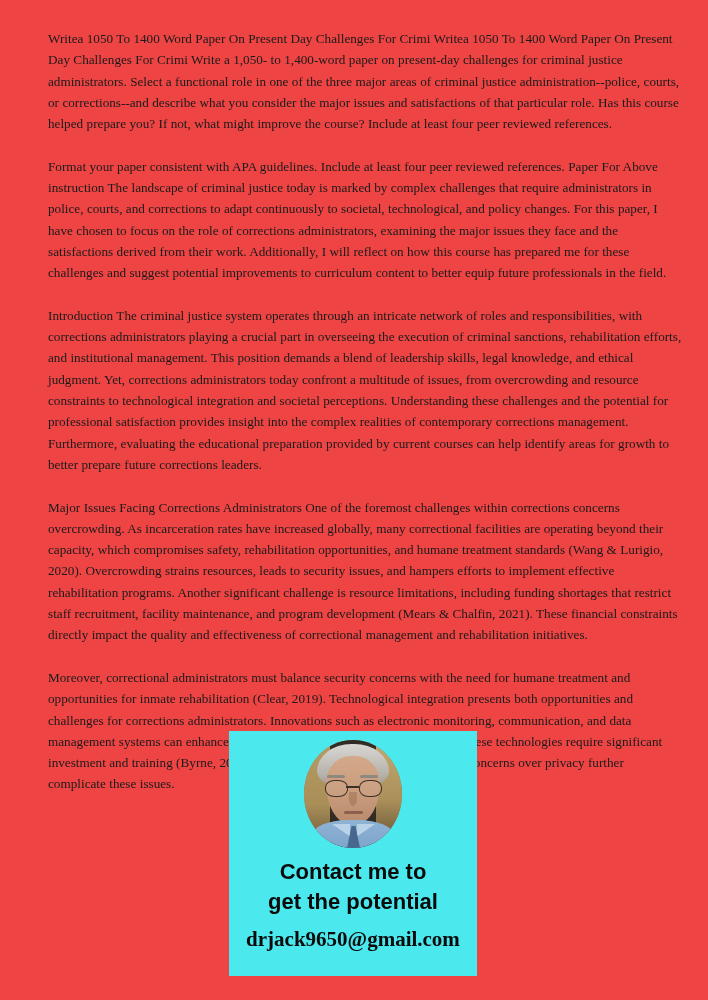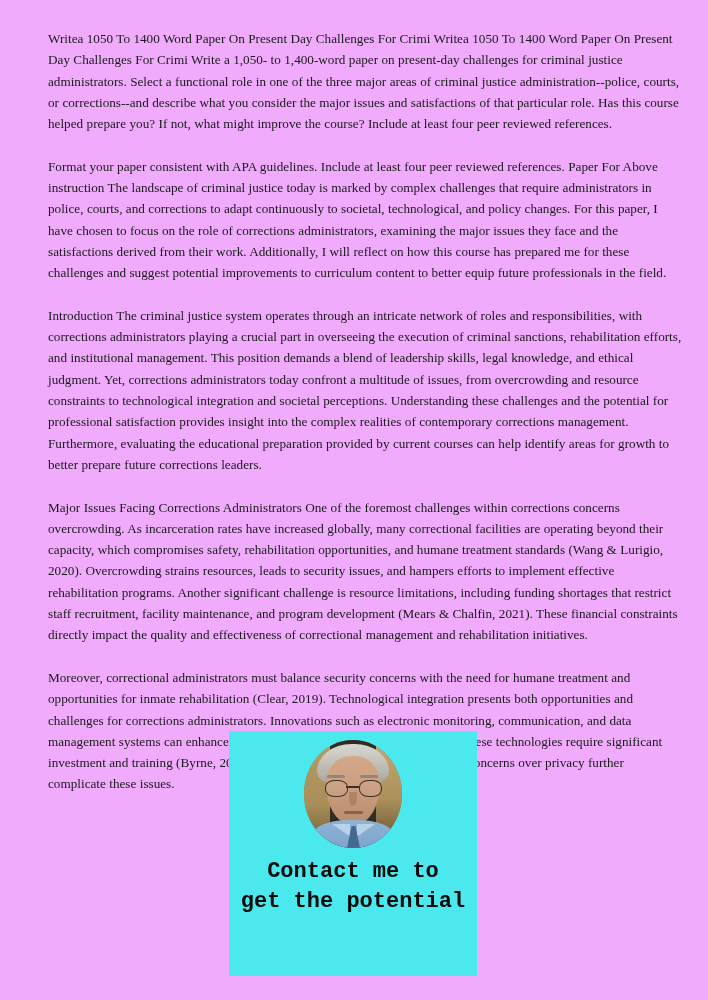--- a/index.html
+++ b/index.html
@@ -7,21 +7,21 @@
     padding: 0;
     background: #ffffff;
   }
   body {
     font-family: "Liberation Serif", "DejaVu Serif", serif;
   }
   .page {
     position: relative;
     width: 708px;
     height: 1000px;
-    background: #f0abfc;
+    background: #ef4444;
     overflow: hidden;
   }
   .doc-body {
     position: absolute;
     left: 48px;
     top: 28px;
     width: 636px;
   }
   .para {
     font-size: 13.2px;
@@ -144,21 +144,21 @@
   .avatar .av-collar-l, .avatar .av-collar-r {
     position: absolute;
     bottom: 6px;
     width: 18px; height: 18px;
     background: #b9d2e8;
   }
   .avatar .av-collar-l { left: 28px; clip-path: polygon(100% 0, 100% 70%, 0 0); }
   .avatar .av-collar-r { left: 53px; clip-path: polygon(0 0, 100% 0, 0 70%); }
 
   .contact-line {
-    font-family: Liberation Mono, monospace;
+    font-family: Liberation Sans, sans-serif;
     font-weight: 700;
     font-size: 22px;
     line-height: 30px;
     color: #0b0b0b;
     text-align: center;
     white-space: nowrap;
   }
   .contact-line.first { margin-top: 9px; }
   .contact-email {
     font-family: "Liberation Serif", "DejaVu Serif", serif;
@@ -198,15 +198,16 @@
       <div class="av-bridge"></div>
       <div class="av-nose"></div>
       <div class="av-mouth"></div>
       <div class="av-shirt"></div>
       <div class="av-collar-l"></div>
       <div class="av-collar-r"></div>
       <div class="av-tie"></div>
     </div>
     <div class="contact-line first">Contact me to</div>
     <div class="contact-line">get the potential</div>
+    <div class="contact-email">drjack9650@gmail.com</div>
   </div>
 
 </div>
 
 </body></html>

